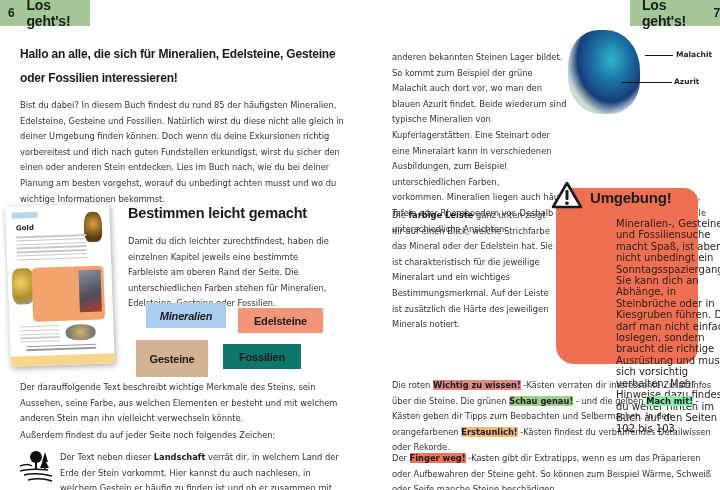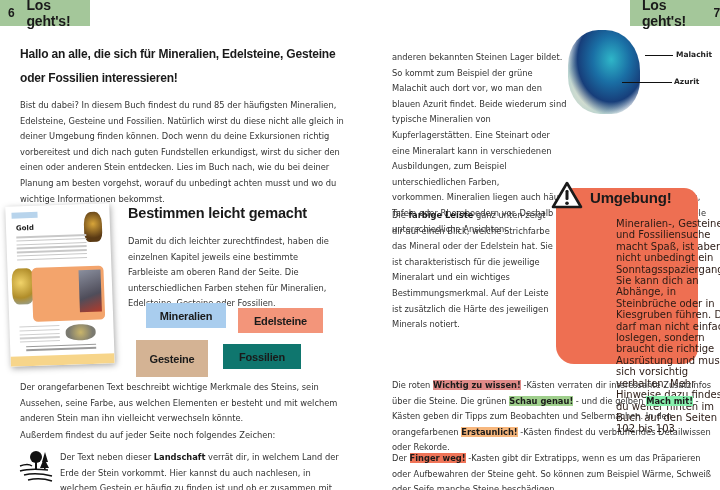--- a/index.html
+++ b/index.html
@@ -34,21 +34,21 @@
     .thumb .bottom-bar { position: absolute; left: 0; bottom: 0; width: 100%; height: 10px; background: #f7d58a; }
     .thumb .small-lines { position: absolute; left: 10px; top: 120px; width: 40px; }
     .thumb .small-lines div { height: 1.3px; background: #cfcfcf; margin-bottom: 2.5px; }
     .thumb .foot-lines { position: absolute; left: 16px; top: 140px; width: 70px; }
     .thumb .foot-lines div { height: 1.3px; background: #9a9a9a; margin-bottom: 2px; }
 
     .subhead { position: absolute; left: 128px; top: 205px; font-size: 14.5px; }
     .p-bestimmen { left: 128px; top: 234px; width: 210px; }
 
     .cat { position: absolute; font-size: 11px; display: flex; align-items: center; justify-content: center; }
-    .cat.min { left: 146px; top: 303px; width: 80px; height: 25px; background: #a9cdee; }
+    .cat.min { left: 146px; top: 303px; width: 80px; height: 25px; background: #a9cdee; font-style: italic; }
     .cat.edel { left: 238px; top: 308px; width: 85px; height: 25px; background: #f3957a; }
     .cat.ges { left: 136px; top: 340px; width: 72px; height: 37px; background: #d4b394; }
     .cat.fos { left: 223px; top: 344px; width: 78px; height: 25px; background: #0f766e; }
 
     .p-folgend { left: 20px; top: 380px; width: 330px; }
     .p-ausserdem { left: 20px; top: 428px; width: 330px; }
     .landscape { position: absolute; left: 18px; top: 448px; width: 36px; height: 36px; }
     .p-landschaft { left: 60px; top: 450px; width: 290px; }
 
     .p-right1 { left: 392px; top: 50px; width: 330px; }
@@ -127,21 +127,21 @@
 </div>
 
 <h2 class="subhead hand">Bestimmen leicht gemacht</h2>
 <p class="para p-bestimmen">Damit du dich leichter zurechtfindest, haben die einzelnen Kapitel jeweils eine bestimmte Farbleiste am oberen Rand der Seite. Die unterschiedlichen Farben stehen für Mineralien, Edelsteine, Gesteine oder Fossilien.</p>
 
 <div class="cat min hand">Mineralien</div>
 <div class="cat edel hand">Edelsteine</div>
 <div class="cat ges hand">Gesteine</div>
 <div class="cat fos hand">Fossilien</div>
 
-<p class="para p-folgend">Der orangefarbenen Text beschreibt wichtige Merkmale des Steins, sein Aussehen, seine Farbe, aus welchen Elementen er besteht und mit welchem anderen Stein man ihn vielleicht verwechseln könnte.</p>
+<p class="para p-folgend">Der darauffolgende Text beschreibt wichtige Merkmale des Steins, sein Aussehen, seine Farbe, aus welchen Elementen er besteht und mit welchem anderen Stein man ihn vielleicht verwechseln könnte.</p>
 <p class="para p-ausserdem">Außerdem findest du auf jeder Seite noch folgendes Zeichen:</p>
 
 <svg class="landscape" viewBox="0 0 36 36">
   <circle cx="18" cy="9" r="6" fill="#111"></circle>
   <rect x="17" y="12" width="2" height="9" fill="#111"></rect>
   <path d="M27 4 L30 14 L24 14 Z M26 10 L31 20 L22 20 Z" fill="#111"></path>
   <rect x="26" y="18" width="1.6" height="4" fill="#111"></rect>
   <path d="M2 18 Q10 15 14 18 M2 23 Q12 20 30 22 M6 27 Q18 24 34 28 M10 32 Q22 29 34 33" stroke="#111" stroke-width="1.4" fill="none"></path>
 </svg>
 

